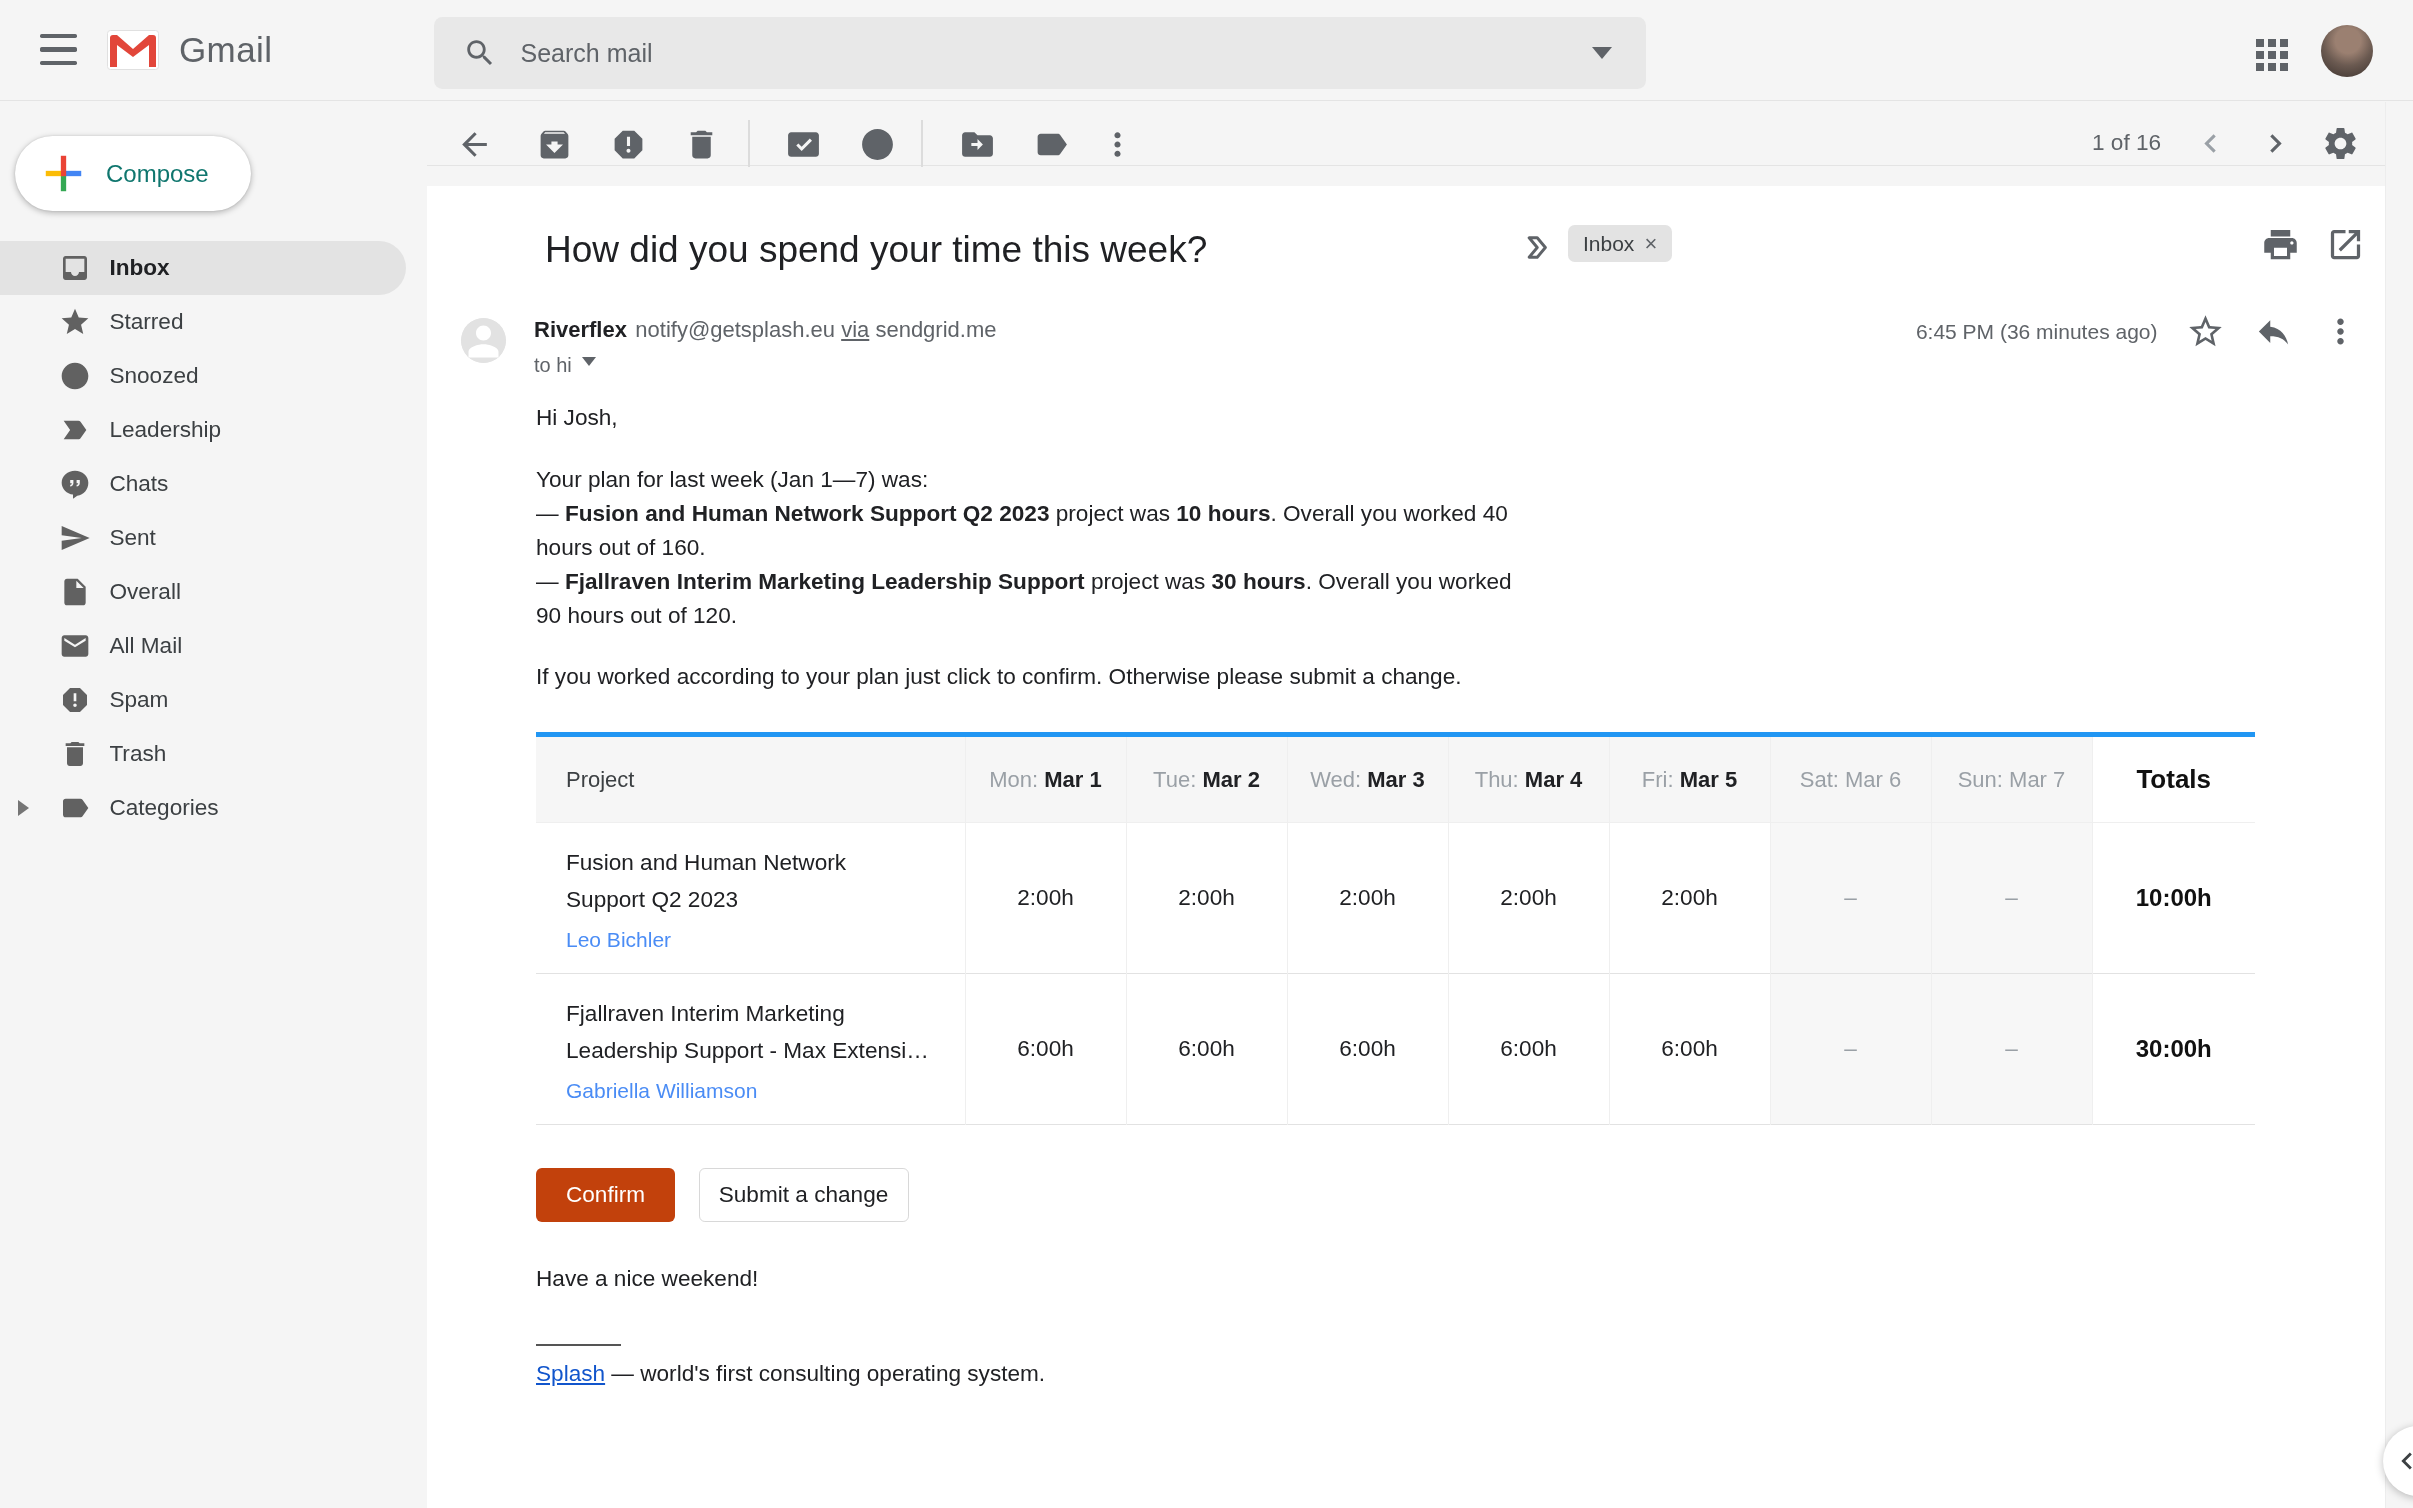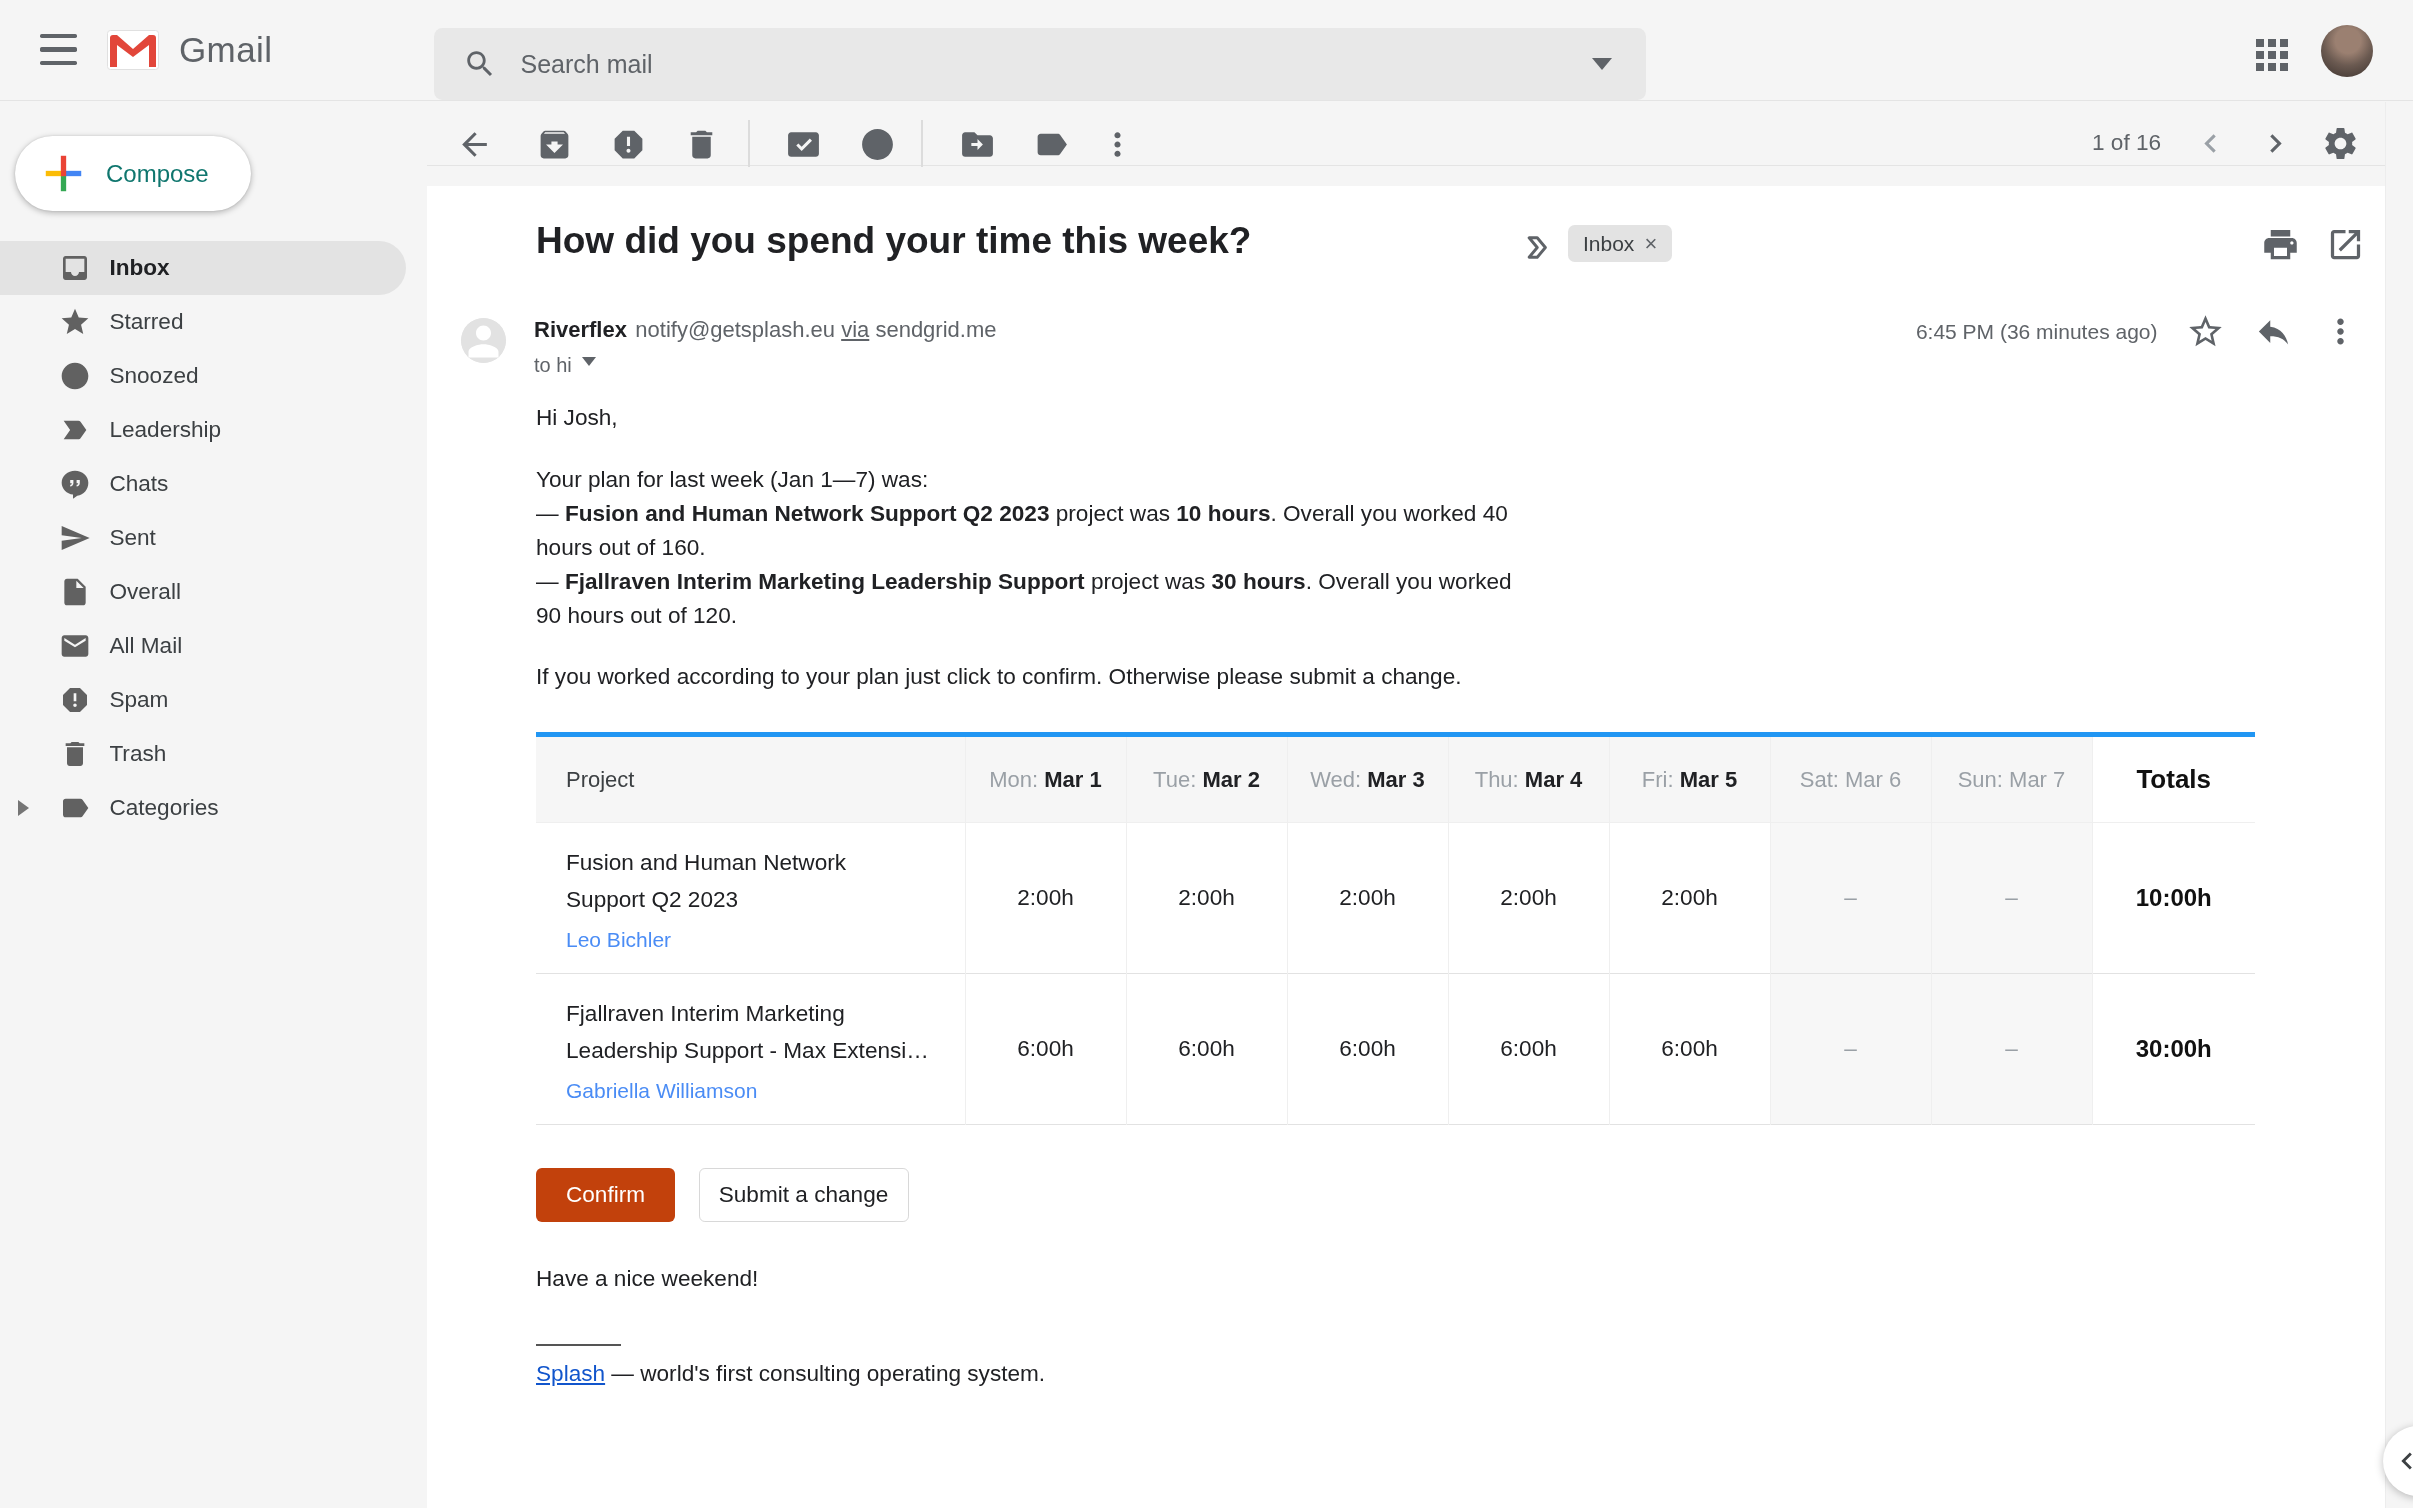--- a/index.html
+++ b/index.html
@@ -7,21 +7,21 @@
   #app{position:relative;width:2413px;height:1508px;overflow:hidden;background:#f5f5f5;}
   .abs{position:absolute;}
   svg{display:block;}
 
   
   #topbar{left:0;top:0;width:2413px;height:101px;background:#f5f5f5;border-bottom:1.7px solid #e4e4e4;box-sizing:border-box;}
   #hamburger{left:40px;top:34px;width:39px;height:34px;cursor:pointer;}
   #hamburger div{width:37px;height:4.2px;background:#5f6368;border-radius:1.7px;margin-bottom:9.2px;}
   #logo{left:107px;top:30px;display:flex;align-items:center;}
   #logo-text{font-size:35px;color:#5f6368;margin-left:20px;letter-spacing:0.4px;}
-  #searchbar{left:434px;top:28px;width:1212px;height:72px;background:#e8e8e8;border-radius:8.4px;display:flex;align-items:center;}
+  #searchbar{left:434px;top:17px;width:1212px;height:72px;background:#e8e8e8;border-radius:8.4px;display:flex;align-items:center;}
   #searchbar input{flex:1;border:none;outline:none;background:transparent;font-size:25px;color:#3c4043;font-family:inherit;}
   #searchbar input::placeholder{color:#5f6368;opacity:1;}
   #search-icon{margin:0 22px 0 28.5px;}
   #search-caret{width:0;height:0;border-left:10px solid transparent;border-right:10px solid transparent;border-top:12.6px solid #5f6368;margin-right:34px;}
   #apps-grid{left:2256px;top:39px;width:32px;height:32px;display:grid;grid-template-columns:repeat(3,8.4px);grid-template-rows:repeat(3,8.4px);gap:3.4px;cursor:pointer;}
   #apps-grid span{background:#5f6368;}
   #avatar-top{left:2321px;top:25px;width:52px;height:52px;border-radius:50%;cursor:pointer;
     background:radial-gradient(circle at 52% 30%,#9b8071 0 28%,#6b5a51 55%,#39302c 100%);}
 
   
@@ -312,21 +312,21 @@
               <path d="M17.63 5.84C17.27 5.33 16.67 5 16 5L5 5.01C3.9 5.01 3 5.9 3 7v10c0 1.1.9 1.99 2 1.99L16 19c.67 0 1.27-.33 1.63-.84L22 12l-4.37-6.16z"></path>
             </svg>
           </span>
         <span class="lbl">Categories</span>
       </div>
     </div>
   </div>
 
   <div id="main" class="abs">
 
-    <h1 id="subject" class="abs" style="margin:0;font-weight:700">How did you spend your time this week?</h1>
+    <h1 id="subject" class="abs" style="margin:9px;font-weight:400">How did you spend your time this week?</h1>
 
     <span id="imp-marker" class="abs">
       <svg viewBox="0 0 24 24" width="39" height="39" fill="none" stroke="#5f6368" stroke-width="1.8" stroke-linejoin="round">
           <path d="M5 6h5l5 6-5 6H5l5-6z"></path>
         </svg>
     </span>
     <span id="inbox-chip" class="abs">
       <span>Inbox</span>
       <span class="x">×</span>
     </span>

